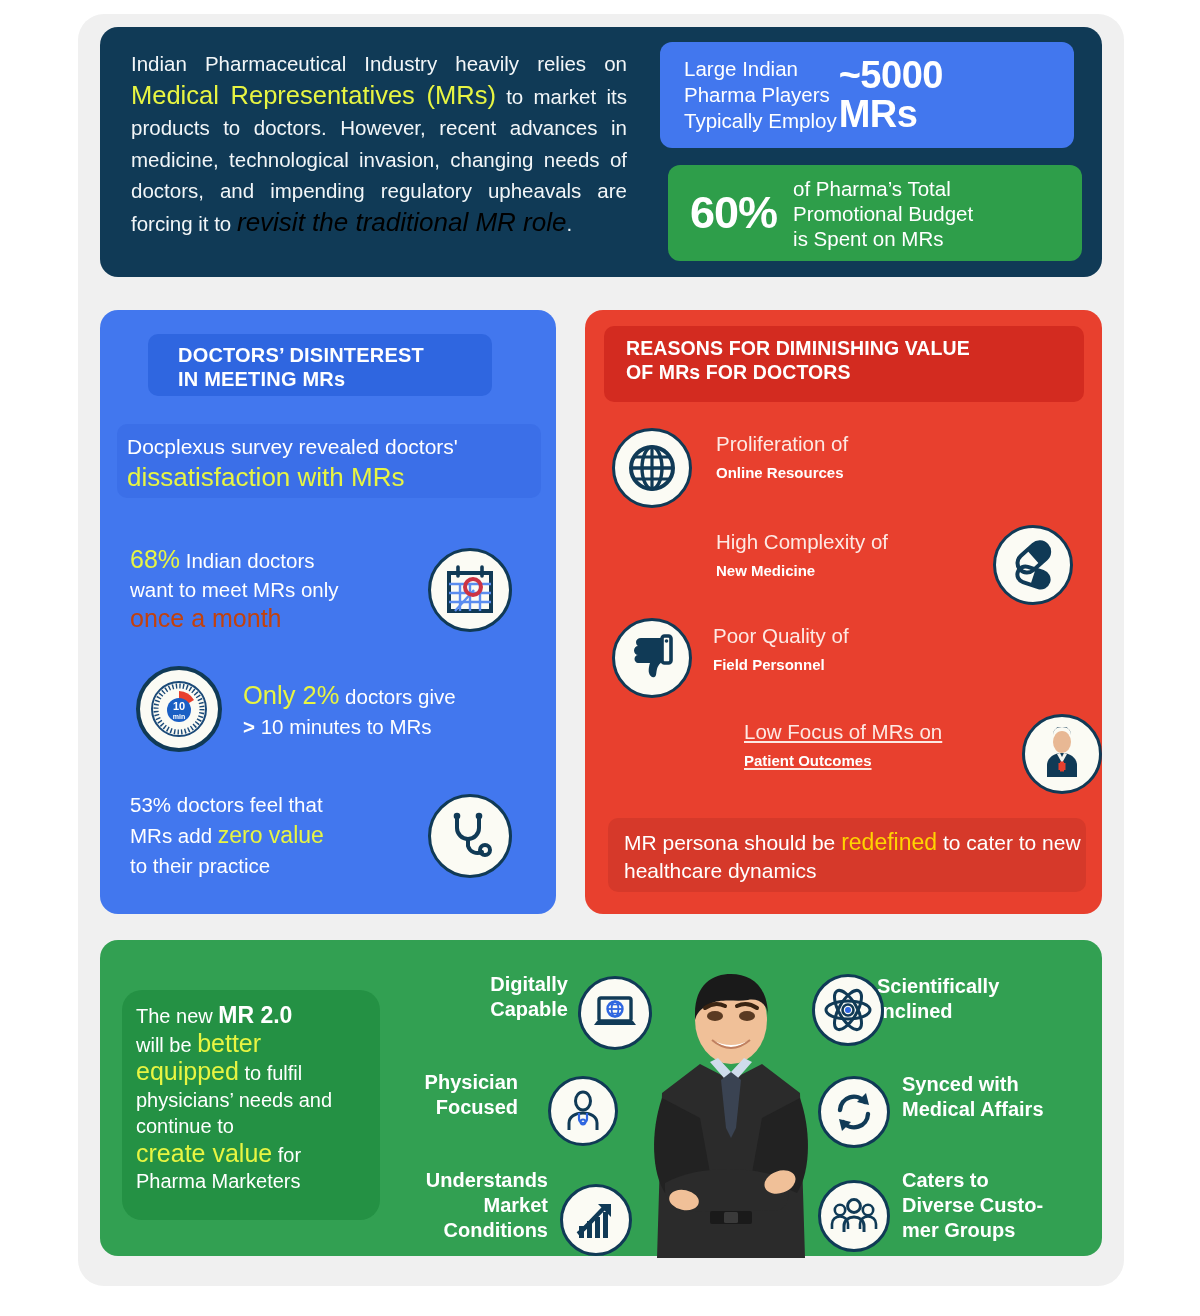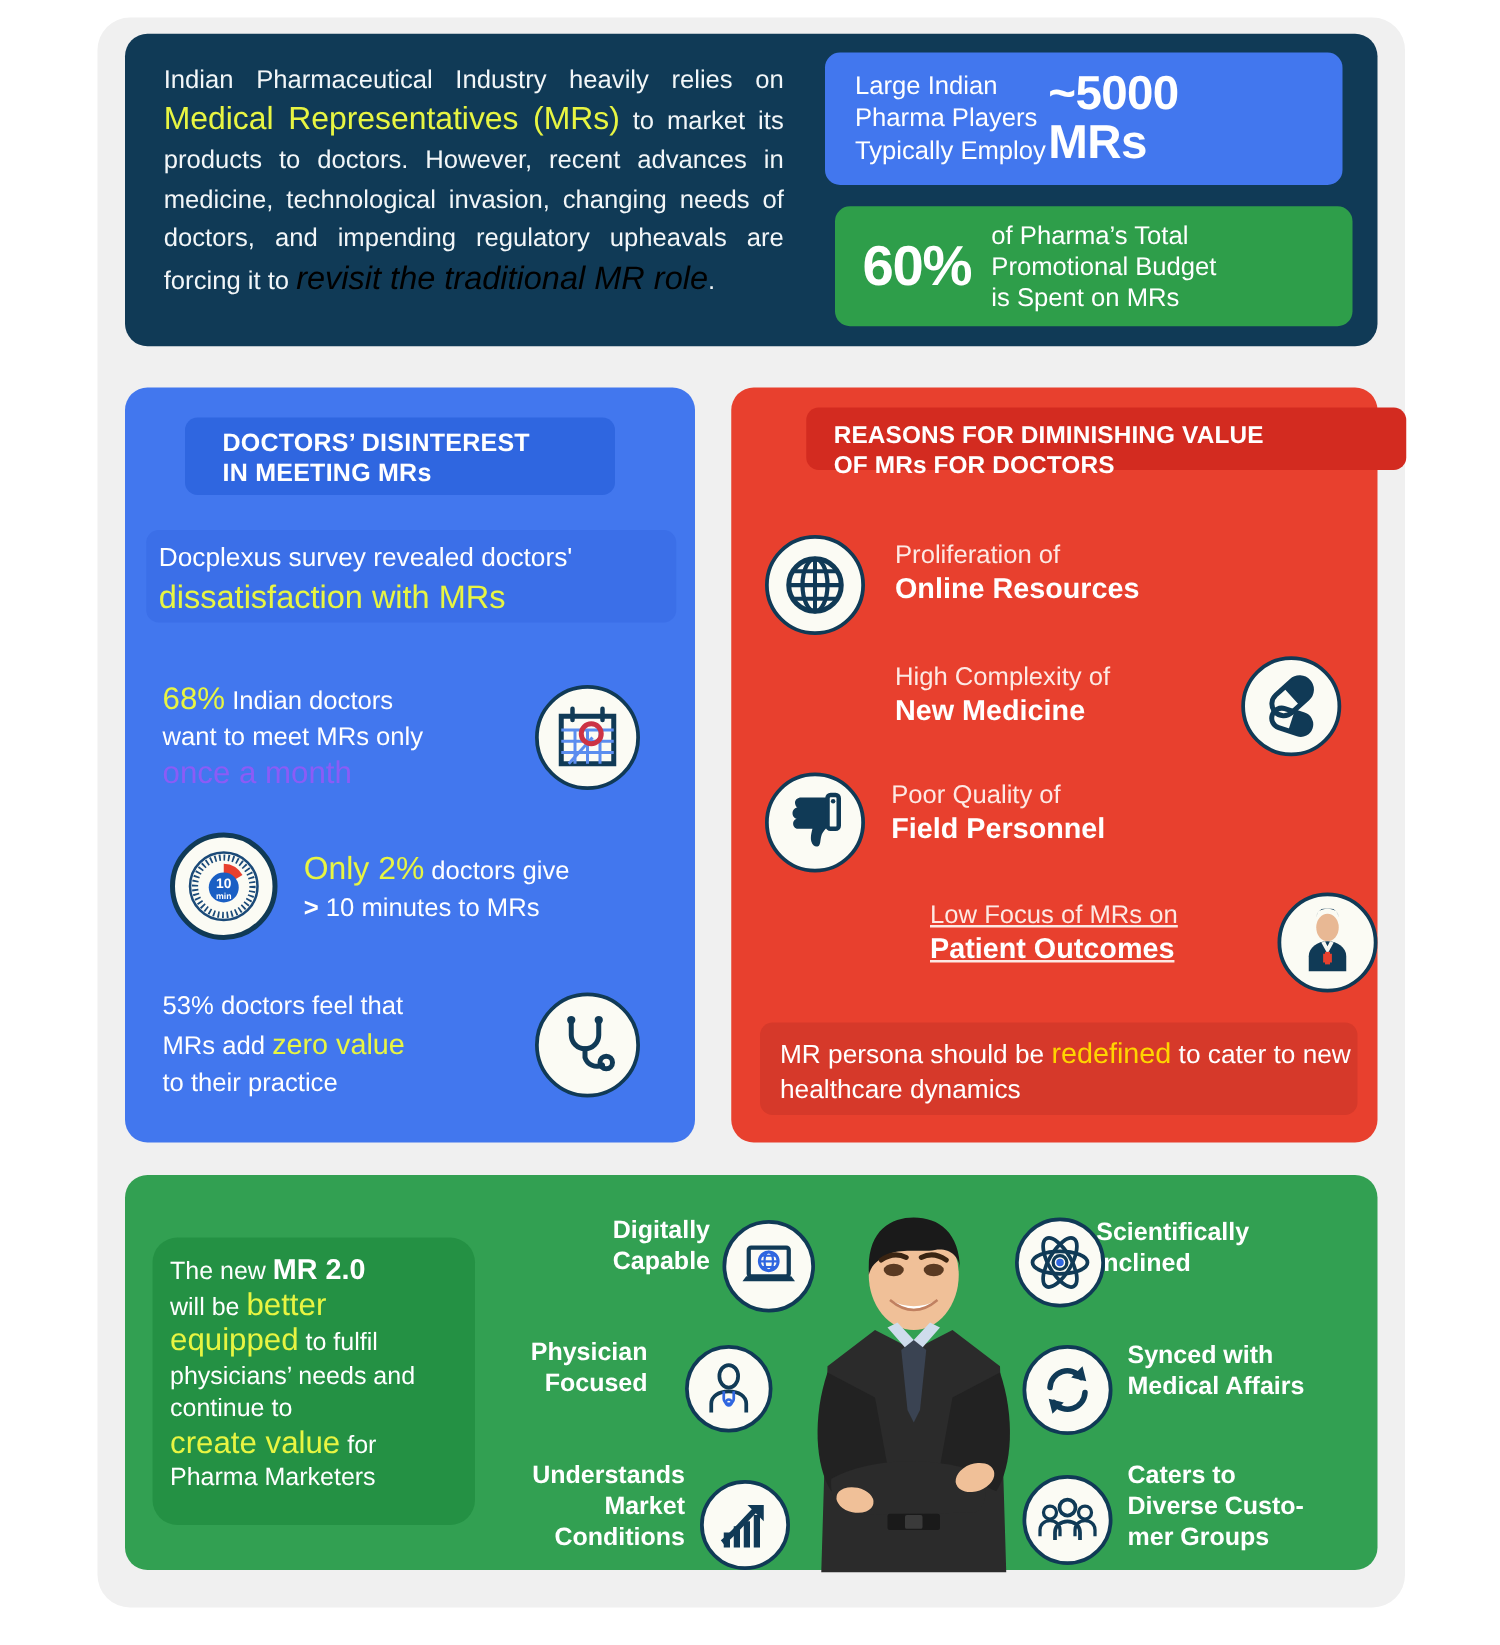--- a/index.html
+++ b/index.html
@@ -137,21 +137,21 @@
   .survey-badge .l2 {
     font-size: 26px;
     line-height: 32px;
     color: #e8f542;
   }
 
   .stat-row { position: absolute; }
   .stat-68 { left: 130px; top: 545px; width: 290px; }
   .stat-68 .line { font-size: 20.5px; line-height: 29px; color: #ffffff; }
   .stat-68 .y { color: #e8f542; font-size: 25px; }
-  .stat-68 .y2 { color: #8b5cf6; font-size: 25px; }
+  .stat-68 .y2 { color: #c2410c; font-size: 25px; }
 
   .stat-2 { left: 243px; top: 680px; width: 290px; }
   .stat-2 .line { font-size: 20.5px; line-height: 30px; color: #ffffff; }
   .stat-2 .y { color: #e8f542; font-size: 25.5px; }
   .stat-2 .b { font-weight: bold; }
 
   .stat-53 { left: 130px; top: 790px; width: 280px; }
   .stat-53 .line { font-size: 20.5px; line-height: 30px; color: #ffffff; }
   .stat-53 .y { color: #e8f542; font-size: 23px; }
 
@@ -171,40 +171,39 @@
   .red-panel {
     position: absolute;
     left: 585px; top: 310px;
     width: 517px; height: 604px;
     background: #e8402e;
     border-radius: 18px;
   }
   .red-header {
     position: absolute;
     left: 604px; top: 326px;
-    width: 480px; height: 50px;
+    width: 480px; height: 76px;
     background: #d32b20;
     border-radius: 10px;
     padding: 10px 0 0 22px;
-    margin-left: 41px;
   }
   .red-header .t {
     font-size: 19.5px;
     font-weight: bold;
     line-height: 24px;
     color: #ffffff;
     letter-spacing: 0.1px;
   }
   .reason {
     position: absolute;
     font-size: 20.5px;
     line-height: 27px;
     color: #fde9e4;
   }
-  .reason b { color: #ffffff; font-size: 23px; }
+  .reason b { color: #ffffff; font-size: 15px; }
 
   .r1 { left: 716px; top: 430px; }
   .r2 { left: 716px; top: 528px; }
   .r3 { left: 713px; top: 622px; }
   .r4 { left: 744px; top: 718px; text-decoration: underline; }
 
   .ic-globe  { left: 612px; top: 428px; width: 80px; height: 80px; }
   .ic-pill   { left: 993px; top: 525px; width: 80px; height: 80px; }
   .ic-thumb  { left: 612px; top: 618px; width: 80px; height: 80px; }
   .ic-patient{ left: 1022px; top: 714px; width: 80px; height: 80px; }

